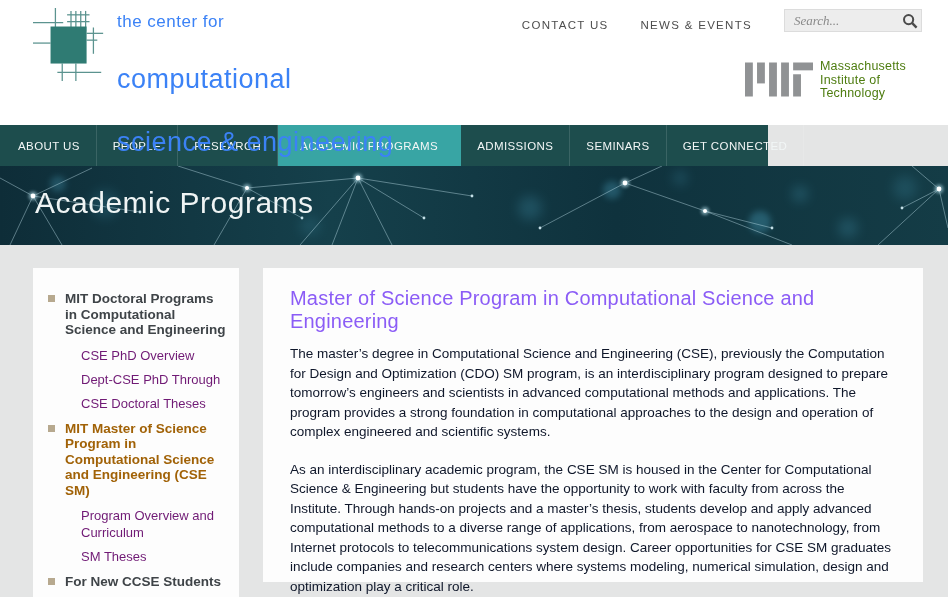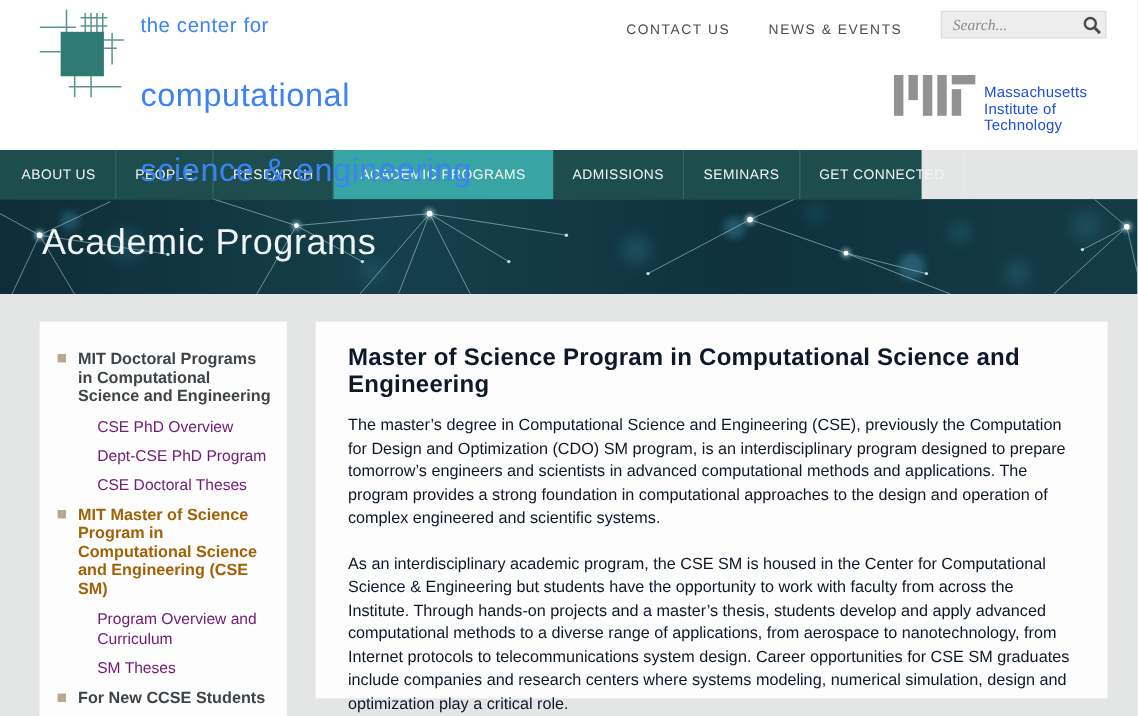--- a/index.html
+++ b/index.html
@@ -16,21 +16,21 @@
 
   .utility { position:absolute; top:9px; right:26px; display:flex; align-items:center; }
   .util-link { font-size:11.5px; letter-spacing:1.3px; color:#4d4d4d; text-decoration:none; cursor:pointer; margin-right:32px; margin-top:8px; }
   .searchbox { position:relative; width:138px; height:23px; background:#ededed; border:1px solid #dcdcdc; display:flex; align-items:center; }
   .searchbox input { flex:1; border:none; background:transparent; outline:none; font-family:"Liberation Serif", serif; font-style:italic; font-size:13px; color:#777; padding:0 4px 0 9px; width:96px; }
   .searchbox input::placeholder { color:#8a8a8a; }
   .mag { width:22px; height:20px; display:flex; align-items:center; justify-content:center; cursor:pointer; }
 
   .mit { position:absolute; left:745px; top:60px; display:flex; align-items:flex-start; text-decoration:none; cursor:pointer; }
   .mit-bars { width:68px; height:39px; }
-  .mit-text { margin-left:7px; font-size:12.5px; line-height:13.5px; color:#1d4ed8; letter-spacing:0.2px;margin-top:11px; }
+  .mit-text { margin-left:7px; font-size:12.5px; line-height:13.5px; color:#4d7c0f; letter-spacing:0.2px; }
 
   
   .mainnav { display:flex; width:768px; height:41px; background:#1d4d4d; padding-left:1px; }
   .nav-item { display:flex; align-items:center; padding:0 16px; color:#f2f6f6; font-size:11.5px; letter-spacing:0.4px; text-decoration:none; cursor:pointer; border-right:1px solid rgba(255,255,255,0.13); white-space:nowrap; }
   .nav-item:first-child { border-left:1px solid rgba(255,255,255,0.0); }
   .nav-item.active { background:#38a5a4; border-right-color:rgba(255,255,255,0.0); padding:0 22px; }
 
   
   .hero { position:relative; width:948px; height:79px; background:#12333e; overflow:hidden; }
   .hero-bg { position:absolute; left:0; top:0; width:948px; height:79px; display:block; }
@@ -40,21 +40,21 @@
   .content { position:relative; width:812px; height:352px; background:#e4e5e5; }
   .sidebar { position:absolute; left:33px; top:23px; width:206px; min-height:326px; background:#fdfdfd; padding:23px 12px 18px 15px; }
   .sb-group { margin-bottom:9px; }
   .sb-item { display:flex; cursor:pointer; margin-bottom:7px; }
   .sb-bullet { width:7px; height:7px; background:#b7a98f; margin:4px 10px 0 0; flex:none; }
   .sb-label { font-size:13.5px; font-weight:bold; line-height:15.5px; color:#3f4448; }
   .sb-item.active .sb-label { color:#a16207; }
   .sb-sub { margin-left:33px; font-size:13px; line-height:17px; color:#701a75; cursor:pointer; margin-bottom:5px; padding-top:2px; }
 
   .maincard { position:absolute; left:263px; top:23px; width:660px; height:314px; background:#fdfdfd; padding:19px 30px 20px 27px; }
-  .maincard h2 { font-size:20px; font-weight:700; color:#0f172a; letter-spacing:0.2px; margin-bottom:11px; }
+  .maincard h2 { font-size:20px; font-weight:400; color:#8b5cf6; letter-spacing:0.2px; margin-bottom:11px; }
   .maincard p { font-size:13.5px; line-height:19.5px; color:#0f172a; margin-bottom:18px; }
 </style>
 </head>
 <body>
 
 <div class="page">
 
   <header class="site-header">
 
     <a class="logo">
@@ -201,21 +201,21 @@
   <div class="content">
 
     <aside class="sidebar">
 
       <div class="sb-group">
         <div class="sb-item">
           <span class="sb-bullet"></span>
           <span class="sb-label">MIT Doctoral Programs in Computational Science and Engineering</span>
         </div>
         <div class="sb-sub">CSE PhD Overview</div>
-        <div class="sb-sub">Dept-CSE PhD Program</div>
+        <div class="sb-sub">Dept-CSE PhD Through</div>
         <div class="sb-sub">CSE Doctoral Theses</div>
       </div>
 
       <div class="sb-group">
         <div class="sb-item active">
           <span class="sb-bullet"></span>
           <span class="sb-label">MIT Master of Science Program in Computational Science and Engineering (CSE SM)</span>
         </div>
         <div class="sb-sub">Program Overview and Curriculum</div>
         <div class="sb-sub">SM Theses</div>

